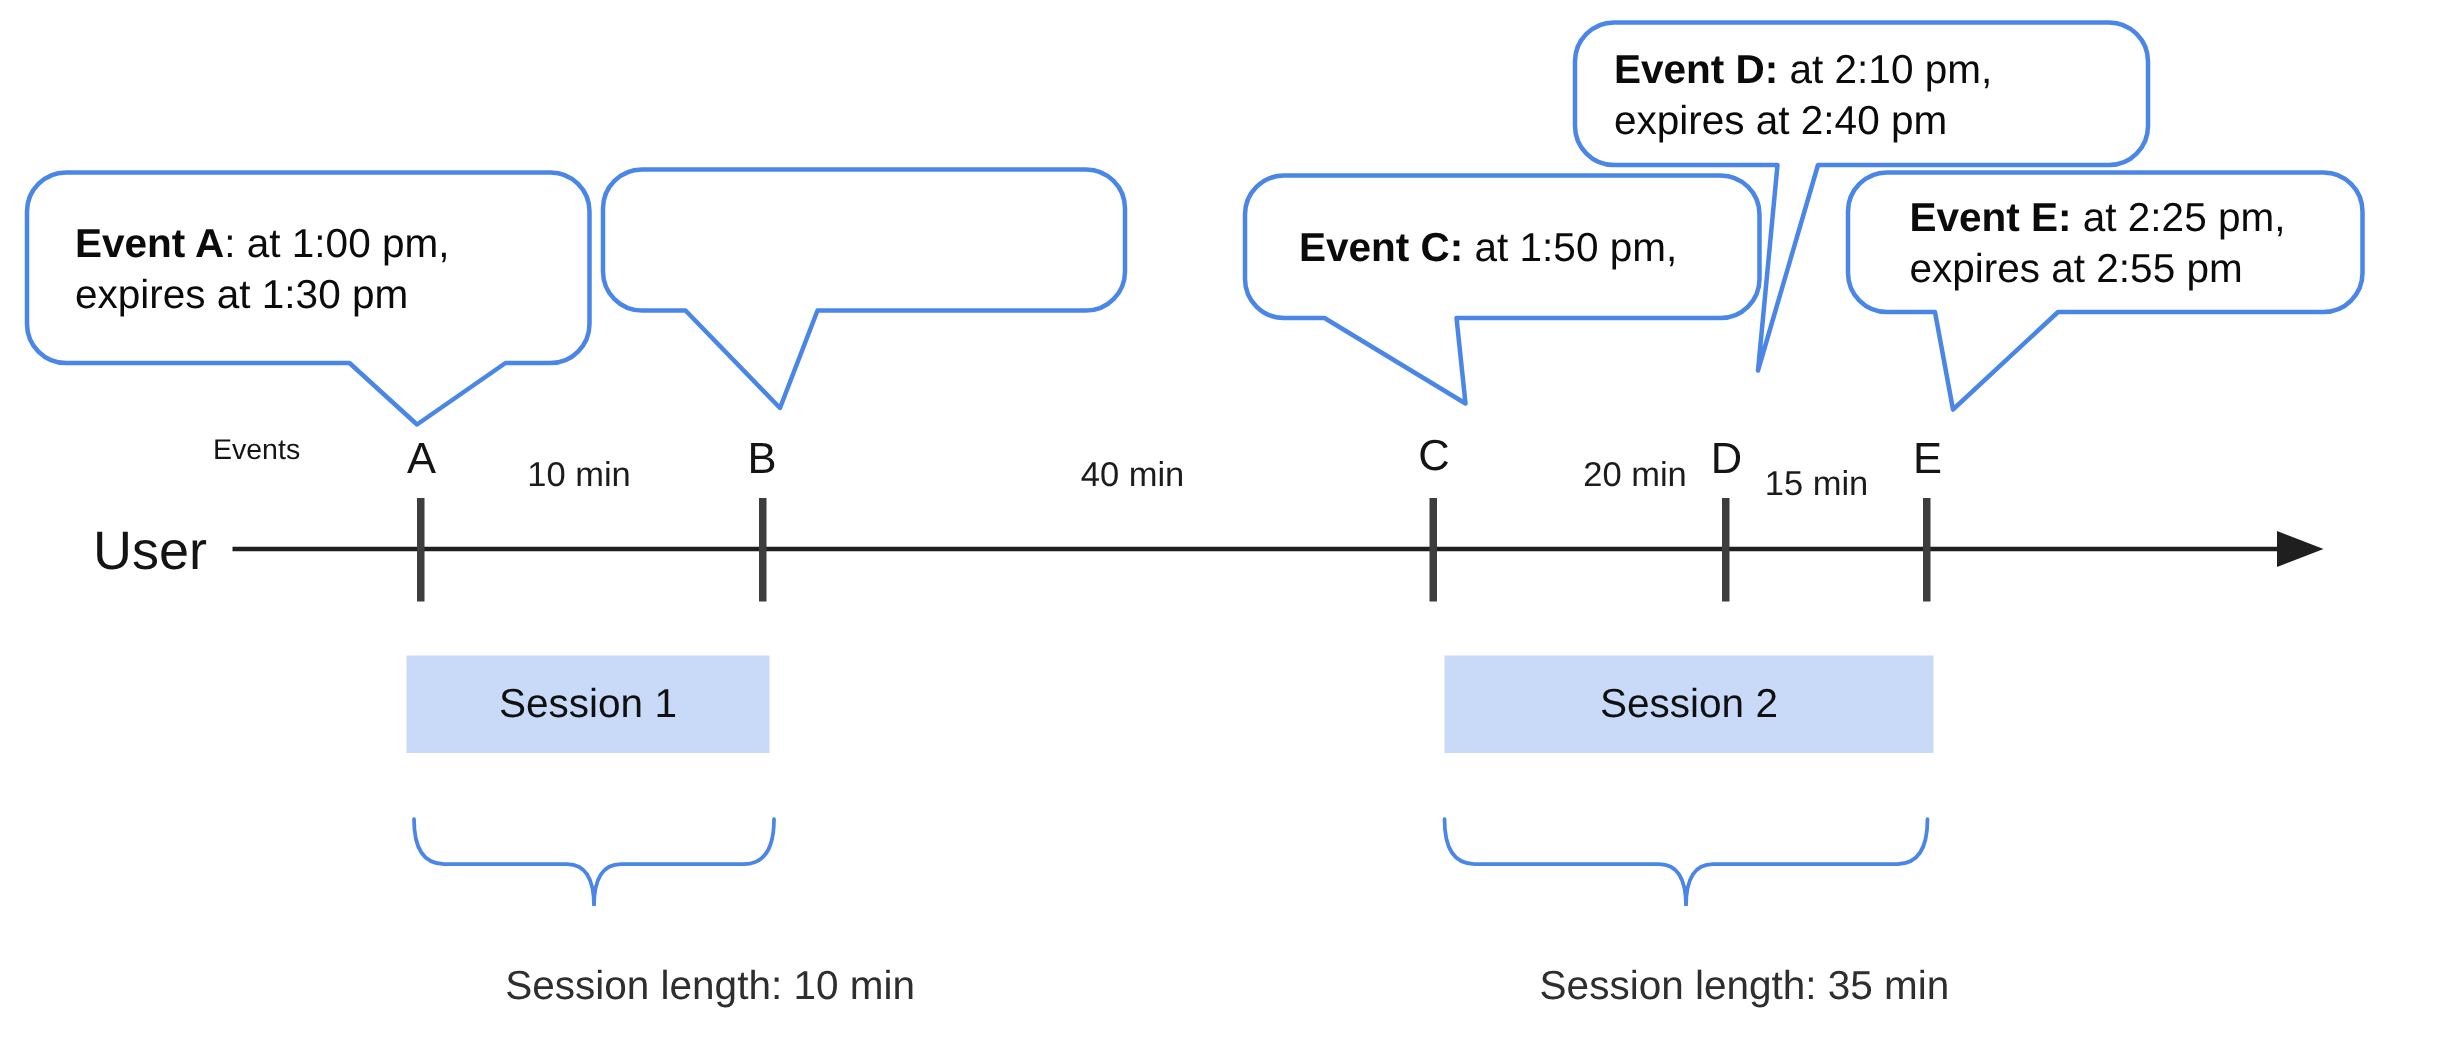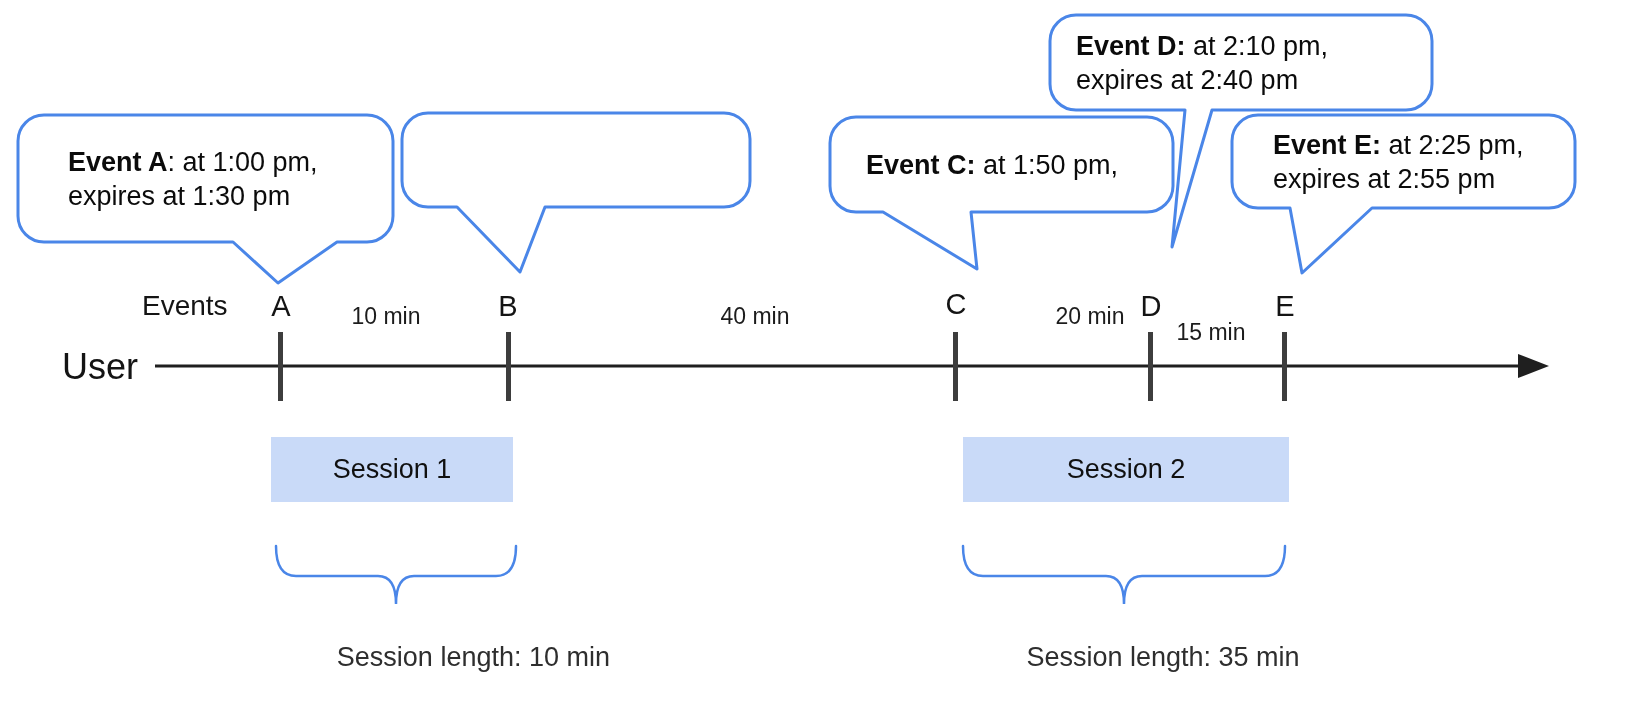--- a/index.html
+++ b/index.html
@@ -14,21 +14,21 @@
   .layer{position:absolute;left:0;top:0;width:1634px;height:702px;}
   .txt{position:absolute;white-space:nowrap;}
   .bubble-text{
     position:absolute;
     display:flex;flex-direction:column;justify-content:center;
     font-size:27px;line-height:34px;color:#0b0b0b;
   }
   .bubble-text .b{font-weight:700;}
   .tick-label{font-size:29px;text-align:center;width:60px;color:#141414;}
   .interval-label{font-size:23px;text-align:center;width:130px;color:#1c1c1c;}
-  .events-label{font-size:28px;color:#141414;}
+  .events-label{font-size:19px;color:#141414;}
   .user-label{font-size:36px;color:#141414;}
   .session-box{
     position:absolute;height:65px;background:#c9daf8;
     display:flex;align-items:center;justify-content:center;
     font-size:27px;color:#101010;
   }
   .session-caption{font-size:27px;color:#2e2e2e;text-align:center;width:380px;}
 </style>
 </head>
 <body>
@@ -49,21 +49,21 @@
     <rect x="278" y="332" width="5" height="69" fill="#3d3d3d"></rect>
     <rect x="506" y="332" width="5" height="69" fill="#3d3d3d"></rect>
     <rect x="953" y="332" width="5" height="69" fill="#3d3d3d"></rect>
     <rect x="1148" y="332" width="5" height="69" fill="#3d3d3d"></rect>
     <rect x="1282" y="332" width="5" height="69" fill="#3d3d3d"></rect>
 
     <path d="M276,546 Q276,576 296,576 L378,576 Q396,576 396,604 Q396,576 414,576 L496,576 Q516,576 516,546" fill="none" stroke-width="2.5" stroke-linecap="round" stroke="#4a86e8"></path>
     <path d="M963,546 Q963,576 983,576 L1106,576 Q1124,576 1124,604 Q1124,576 1142,576 L1265,576 Q1285,576 1285,546" fill="none" stroke-width="2.5" stroke-linecap="round" stroke="#4a86e8"></path>
   </svg>
 
-  <div class="bubble-text" style="left:18px;top:115px;width:375px;height:127px;padding-left:50px;box-sizing:border-box;">
+  <div class="bubble-text" style="left:18px;top:115px;width:375px;height:127px;padding-left:32px;box-sizing:border-box;">
     <div><span class="b">Event A</span><span>: at 1:00 pm,</span></div>
     <div>expires at 1:30 pm</div>
   </div>
   <div class="bubble-text" style="left:830px;top:117px;width:343px;height:95px;padding-left:36px;box-sizing:border-box;">
     <div><span class="b">Event C:</span><span> at 1:50 pm,</span></div>
   </div>
   <div class="bubble-text" style="left:1050px;top:15px;width:382px;height:95px;padding-left:26px;box-sizing:border-box;">
     <div><span class="b">Event D:</span><span> at 2:10 pm,</span></div>
     <div>expires at 2:40 pm</div>
   </div>
@@ -77,21 +77,21 @@
 
   <div class="txt tick-label" style="left:251px;top:290px;">A</div>
   <div class="txt tick-label" style="left:478px;top:290px;">B</div>
   <div class="txt tick-label" style="left:926px;top:288px;">C</div>
   <div class="txt tick-label" style="left:1121px;top:290px;">D</div>
   <div class="txt tick-label" style="left:1255px;top:290px;">E</div>
 
   <div class="txt interval-label" style="left:321px;top:303px;">10 min</div>
   <div class="txt interval-label" style="left:690px;top:303px;">40 min</div>
   <div class="txt interval-label" style="left:1025px;top:303px;">20 min</div>
-  <div class="txt interval-label" style="left:1146px;top:319px;">15 min</div>
+  <div class="txt interval-label" style="left:1146px;top:309px;">15 min</div>
 
   <div class="session-box" style="left:271px;top:437px;width:242px;">
     <span>Session 1</span>
   </div>
   <div class="session-box" style="left:963px;top:437px;width:326px;">
     <span>Session 2</span>
   </div>
 
   <div class="txt session-caption" style="left:230px;top:642px;text-align:right;">Session length: 10 min</div>
   <div class="txt session-caption" style="left:973px;top:642px;">Session length: 35 min</div>

